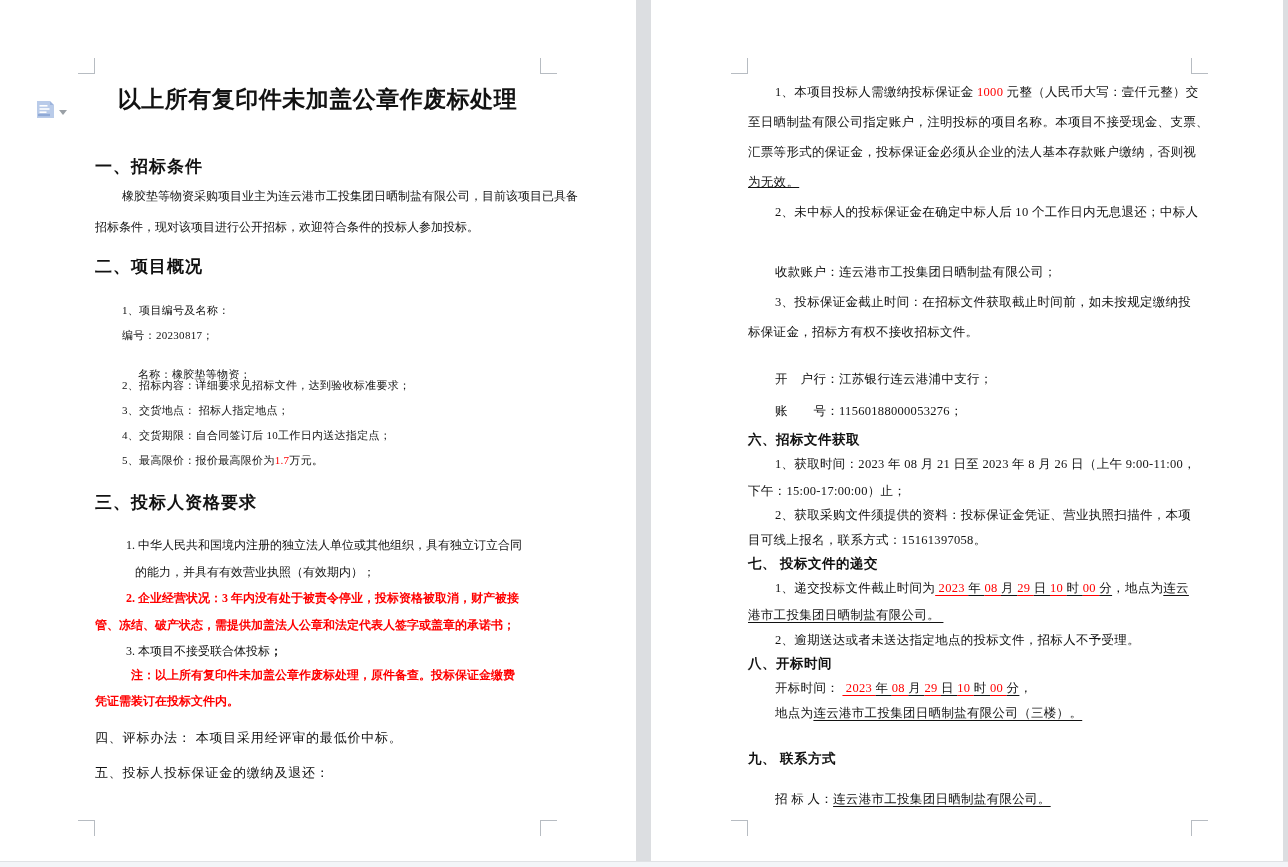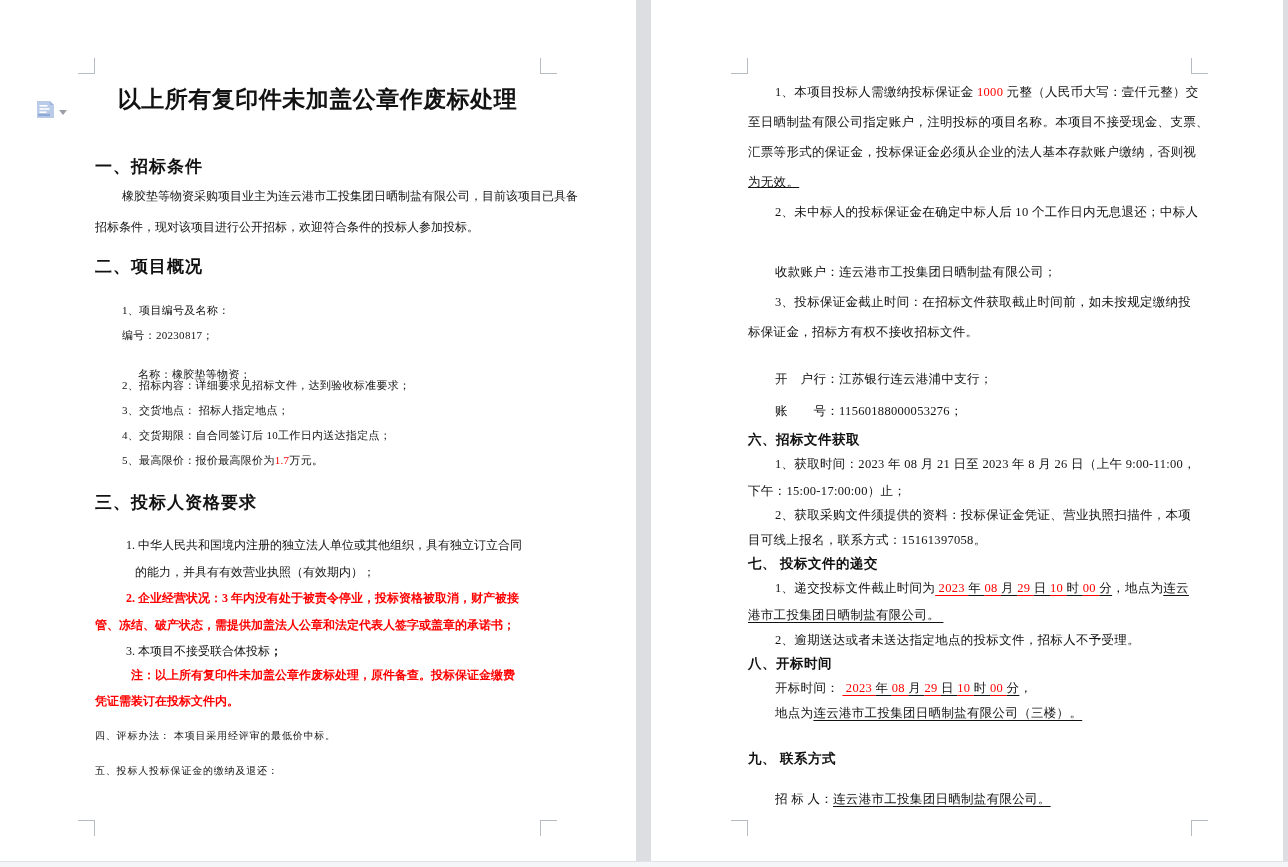--- a/index.html
+++ b/index.html
@@ -24,21 +24,21 @@
   .mk.tl{border-right:1px solid #b7bcc2;border-bottom:1px solid #b7bcc2;}
   .mk.tr{border-left:1px solid #b7bcc2;border-bottom:1px solid #b7bcc2;}
   .mk.bl{border-right:1px solid #b7bcc2;border-top:1px solid #b7bcc2;}
   .mk.br{border-left:1px solid #b7bcc2;border-top:1px solid #b7bcc2;}
   
   .ln{position:absolute;white-space:pre;line-height:1.25;}
   .t {font-size:23px;font-weight:bold;letter-spacing:0.5px;}
   .h1{font-size:17px;font-weight:bold;letter-spacing:1px;}
   .b {font-size:12px;letter-spacing:0px;}
   .s {font-size:11px;letter-spacing:0.3px;text-align:right;}
-  .m {font-size:10px;letter-spacing:0.8px;}
+  .m {font-size:13px;letter-spacing:0.8px;}
   .b2{font-size:12.5px;letter-spacing:0.3px;}
   .h2{font-size:13.5px;font-weight:bold;letter-spacing:0.5px;}
   .red{color:#ff0000;}
   .bold{font-weight:bold;}
   .ul{text-decoration:underline;text-underline-offset:3px;}
   
   #paste-btn{
     position:absolute;left:36px;top:98px;width:38px;height:26px;
     display:flex;align-items:center;gap:4px;cursor:pointer;background:transparent;border:none;padding:0;
   }

